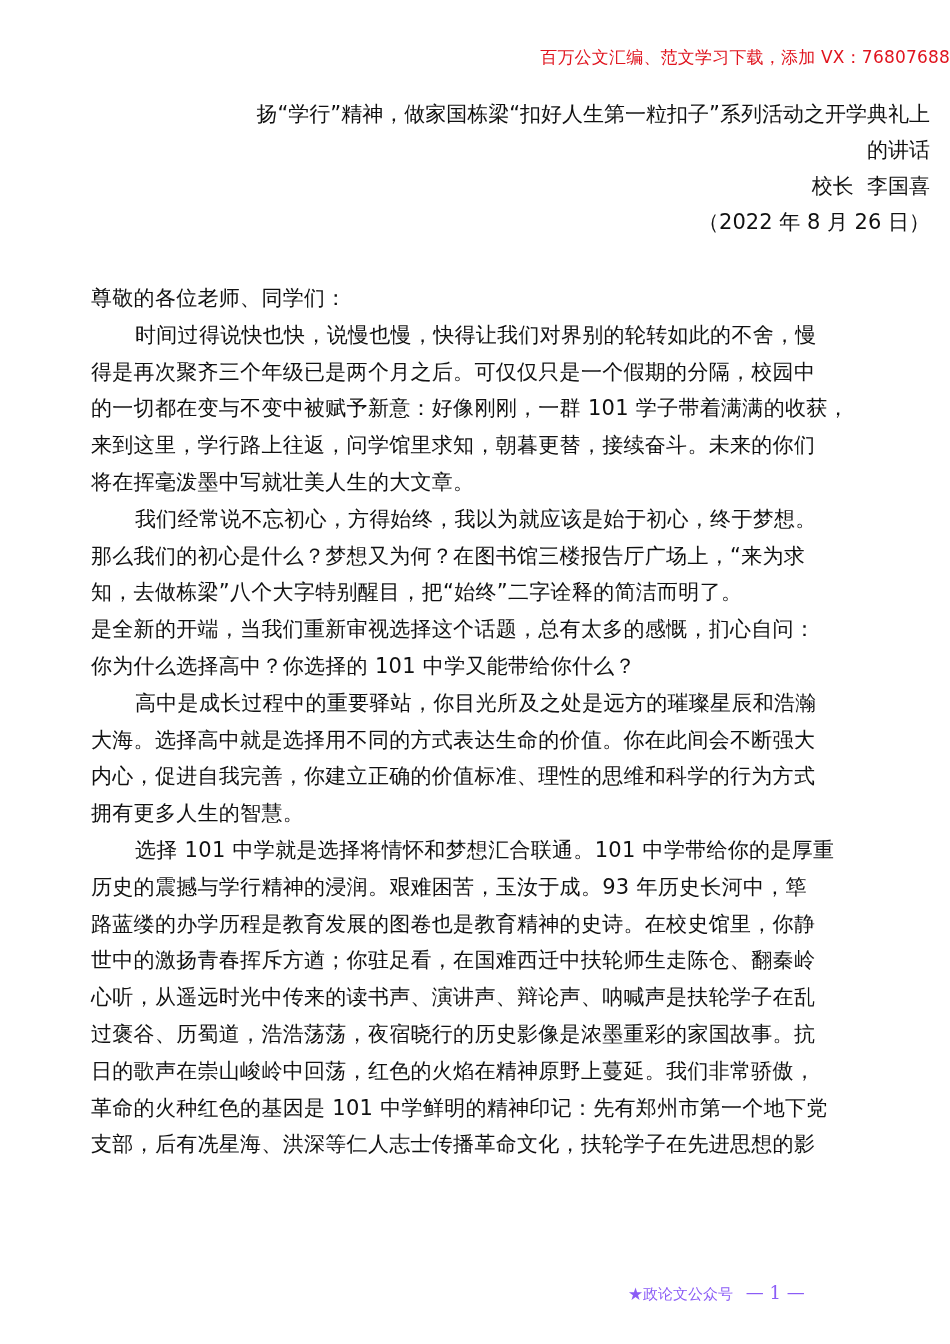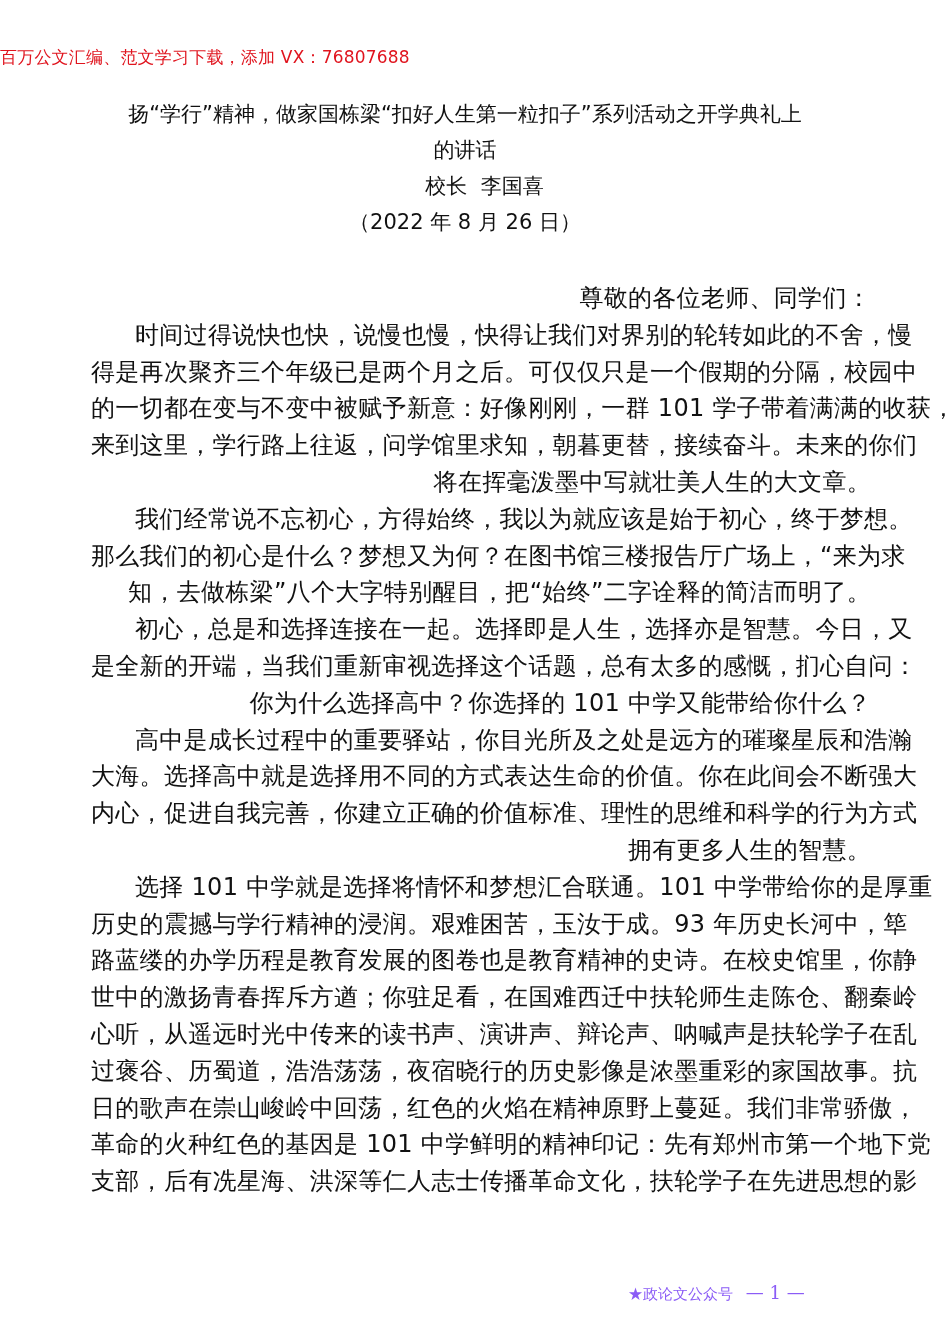--- a/index.html
+++ b/index.html
@@ -1,23 +1,23 @@
 <!DOCTYPE html>
 <html><head>
 <meta charset="utf-8">
 <style>
   html, body { margin: 0; padding: 0; background: #ffffff; }
   body { width: 950px; height: 1344px; position: relative; overflow: hidden;
          font-family: "DejaVu Sans", "Liberation Sans", sans-serif; color: #111; }
-  .header-note { position: absolute; top: 46px; left: 0; width: 950px; text-align: left;
+  .header-note { position: absolute; top: 46px; left: 0; width: 950px; text-align: right;
          color: #e0141e; font-size: 17px; letter-spacing: 0.2px; }
-  .title-block { position: absolute; top: 96px; left: 0; width: 930px; text-align: center; }
+  .title-block { position: absolute; top: 96px; left: 0; width: 930px; text-align: right; }
   .title-line { font-size: 21px; line-height: 36px; height: 36px; white-space: nowrap; }
   .body { position: absolute; left: 91px; top: 280px; width: 780px; }
-  .line { font-size: 24px; line-height: 36.8px; height: 36.8px; white-space: nowrap; letter-spacing: 0.3px; text-align: right; }
+  .line { font-size: 21px; line-height: 36.8px; height: 36.8px; white-space: nowrap; letter-spacing: 0.3px; }
   .indent { padding-left: 44px; }
   .footer { position: absolute; top: 1282px; left: 628px; font-size: 15px;
             font-family: "DejaVu Serif", "Liberation Serif", serif; color: #8b5cf6; white-space: nowrap; }
   .footer .pg { font-size: 18px; margin-left: 8px; }
 </style>
 </head>
 <body>
 
 <div class="header-note">百万公文汇编、范文学习下载，添加 VX：76807688</div>
 
@@ -32,21 +32,20 @@
   <div class="line">尊敬的各位老师、同学们：</div>
   <div id="body-lines">
       <div class="line indent">时间过得说快也快，说慢也慢，快得让我们对界别的轮转如此的不舍，慢</div>
       <div class="line">得是再次聚齐三个年级已是两个月之后。可仅仅只是一个假期的分隔，校园中</div>
       <div class="line">的一切都在变与不变中被赋予新意：好像刚刚，一群 101 学子带着满满的收获，</div>
       <div class="line">来到这里，学行路上往返，问学馆里求知，朝暮更替，接续奋斗。未来的你们</div>
       <div class="line">将在挥毫泼墨中写就壮美人生的大文章。</div>
       <div class="line indent">我们经常说不忘初心，方得始终，我以为就应该是始于初心，终于梦想。</div>
       <div class="line">那么我们的初心是什么？梦想又为何？在图书馆三楼报告厅广场上，“来为求</div>
       <div class="line">知，去做栋梁”八个大字特别醒目，把“始终”二字诠释的简洁而明了。</div>
-      <div class="line indent">初心，总是和选择连接在一起。选择即是人生，选择亦是智慧。今日，又</div>
       <div class="line">是全新的开端，当我们重新审视选择这个话题，总有太多的感慨，扪心自问：</div>
       <div class="line">你为什么选择高中？你选择的 101 中学又能带给你什么？</div>
       <div class="line indent">高中是成长过程中的重要驿站，你目光所及之处是远方的璀璨星辰和浩瀚</div>
       <div class="line">大海。选择高中就是选择用不同的方式表达生命的价值。你在此间会不断强大</div>
       <div class="line">内心，促进自我完善，你建立正确的价值标准、理性的思维和科学的行为方式</div>
       <div class="line">拥有更多人生的智慧。</div>
       <div class="line indent">选择 101 中学就是选择将情怀和梦想汇合联通。101 中学带给你的是厚重</div>
       <div class="line">历史的震撼与学行精神的浸润。艰难困苦，玉汝于成。93 年历史长河中，筚</div>
       <div class="line">路蓝缕的办学历程是教育发展的图卷也是教育精神的史诗。在校史馆里，你静</div>
       <div class="line">世中的激扬青春挥斥方遒；你驻足看，在国难西迁中扶轮师生走陈仓、翻秦岭</div>

